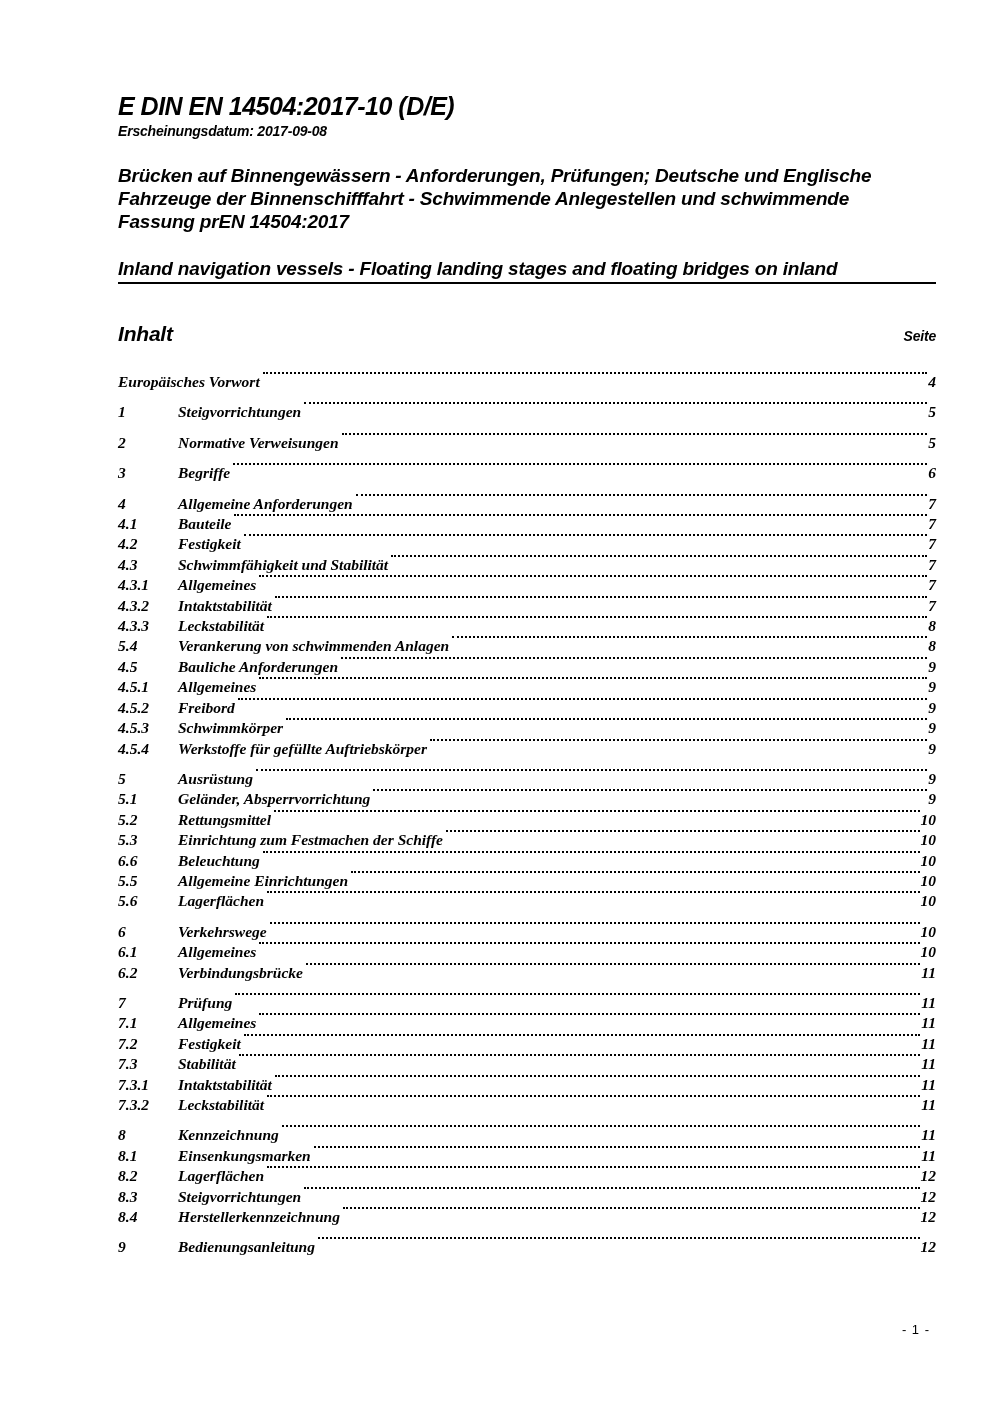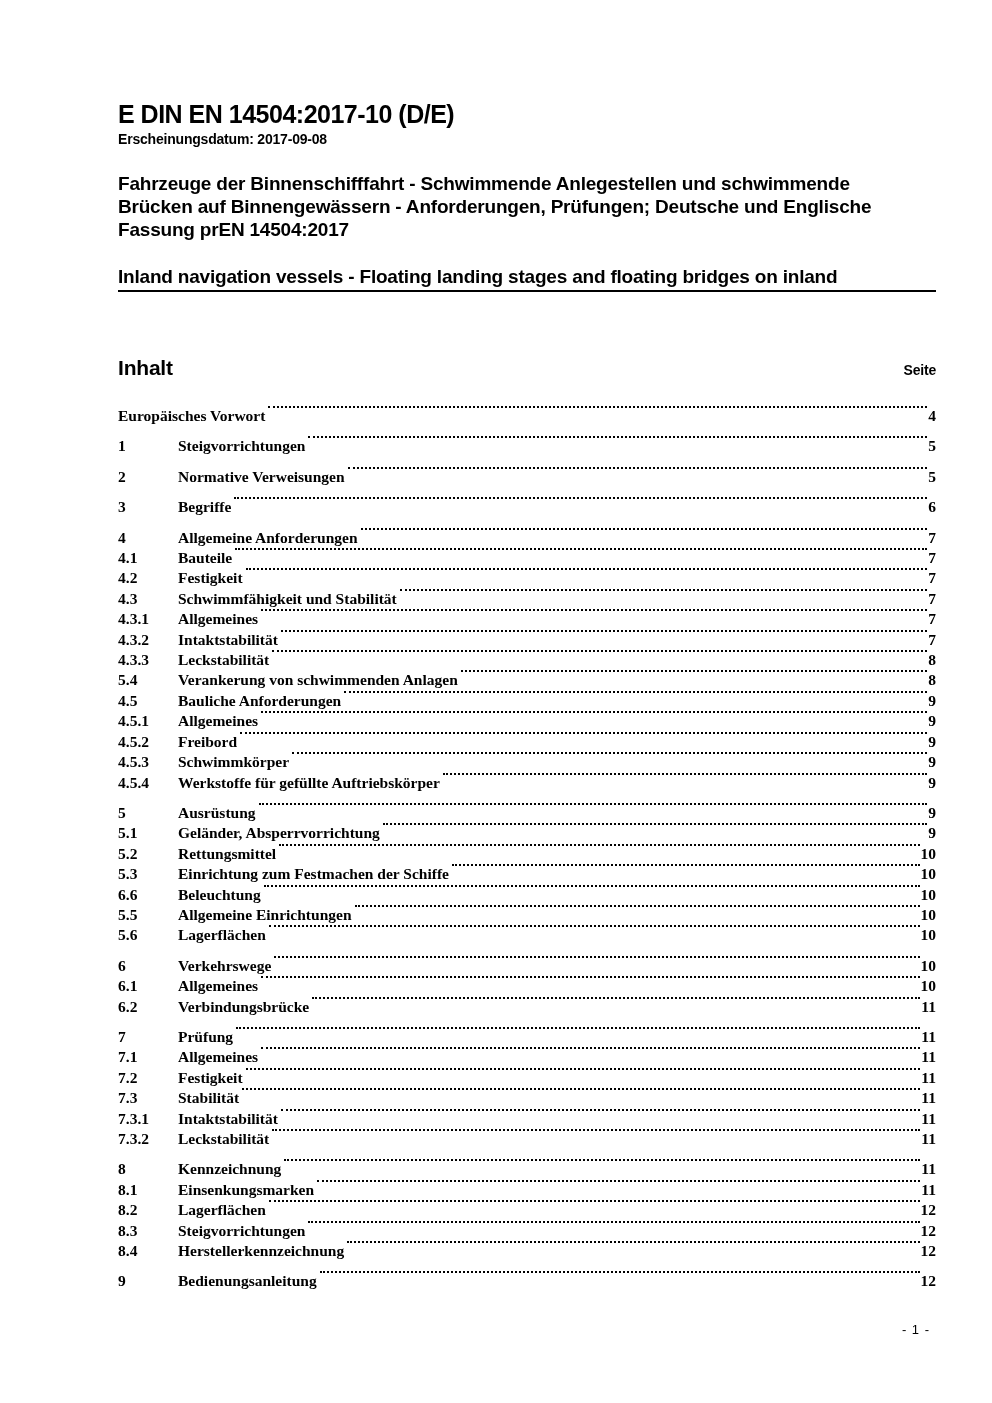--- a/index.html
+++ b/index.html
@@ -10,22 +10,23 @@
     color: #000000;
     position: relative;
     overflow: hidden;
   }
   .page {
     position: absolute; inset: 0;
     background: #ffffff;
   }
   .content {
     position: absolute;
-    left: 118px; top: 12px;
+    left: 118px; top: 4px;
     width: 818px;
+    font-style: italic;
   }
   .doc-title {
     margin-top: 88px;
     font-size: 25px;
     font-weight: bold;
     letter-spacing: -0.5px;
     line-height: 29px;
   }
   .pub-date {
     margin-top: 2px;
@@ -51,21 +52,20 @@
   .toc-head {
     margin-top: 38px;
     display: flex;
     justify-content: space-between;
     align-items: baseline;
   }
   .toc-heading {
     font-size: 21px;
     font-weight: bold;
     letter-spacing: -0.2px;
-    margin-top: 26px;
   }
   .page-col-label {
     font-size: 14px;
     font-weight: bold;
     letter-spacing: -0.2px;
   }
   .toc-list {
     margin-top: 26px;
     font-family: "Liberation Serif", serif;
     font-weight: bold;
@@ -104,22 +104,22 @@
 </head>
 <body>
 
 <div class="page">
   <div class="content">
 
     <div class="doc-title">E DIN EN 14504:2017-10 (D/E)</div>
     <div class="pub-date">Erscheinungsdatum: 2017-09-08</div>
 
     <div class="lang-title de">
+      <div>Brücken auf Binnengewässern - Anforderungen, Prüfungen; Deutsche und Englische</div>
       <div>Fahrzeuge der Binnenschifffahrt - Schwimmende Anlegestellen und schwimmende</div>
-      <div>Brücken auf Binnengewässern - Anforderungen, Prüfungen; Deutsche und Englische</div>
       <div>Fassung prEN 14504:2017</div>
     </div>
 
     <div class="lang-title en">
       <div>Inland navigation vessels - Floating landing stages and floating bridges on inland</div>
     </div>
 
     <hr class="rule">
 
     <div class="toc-head">

